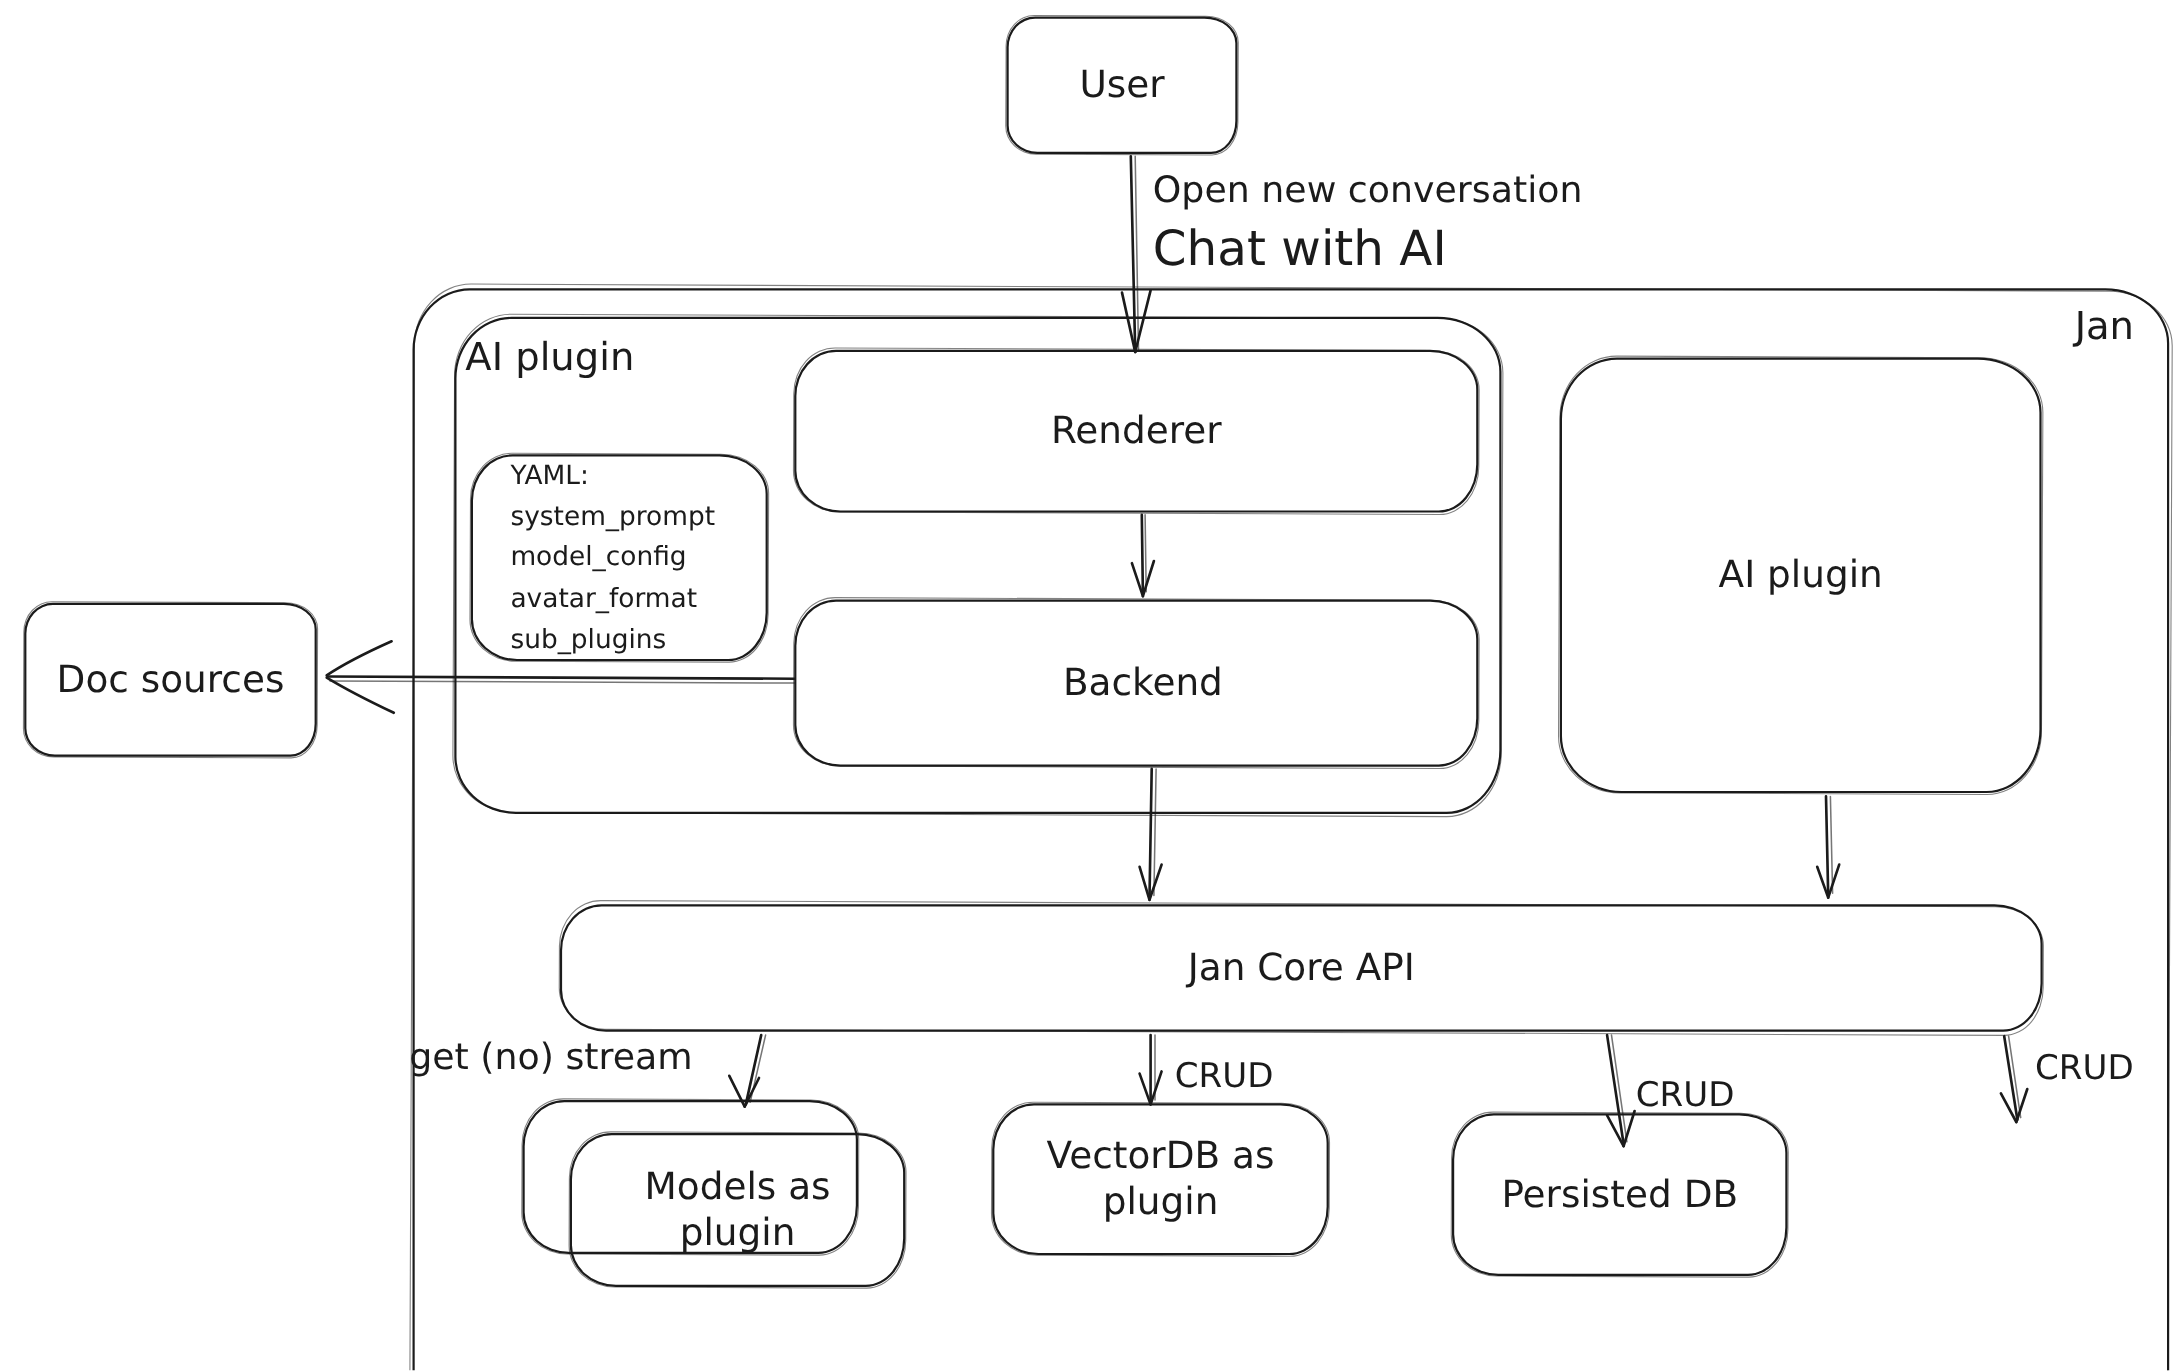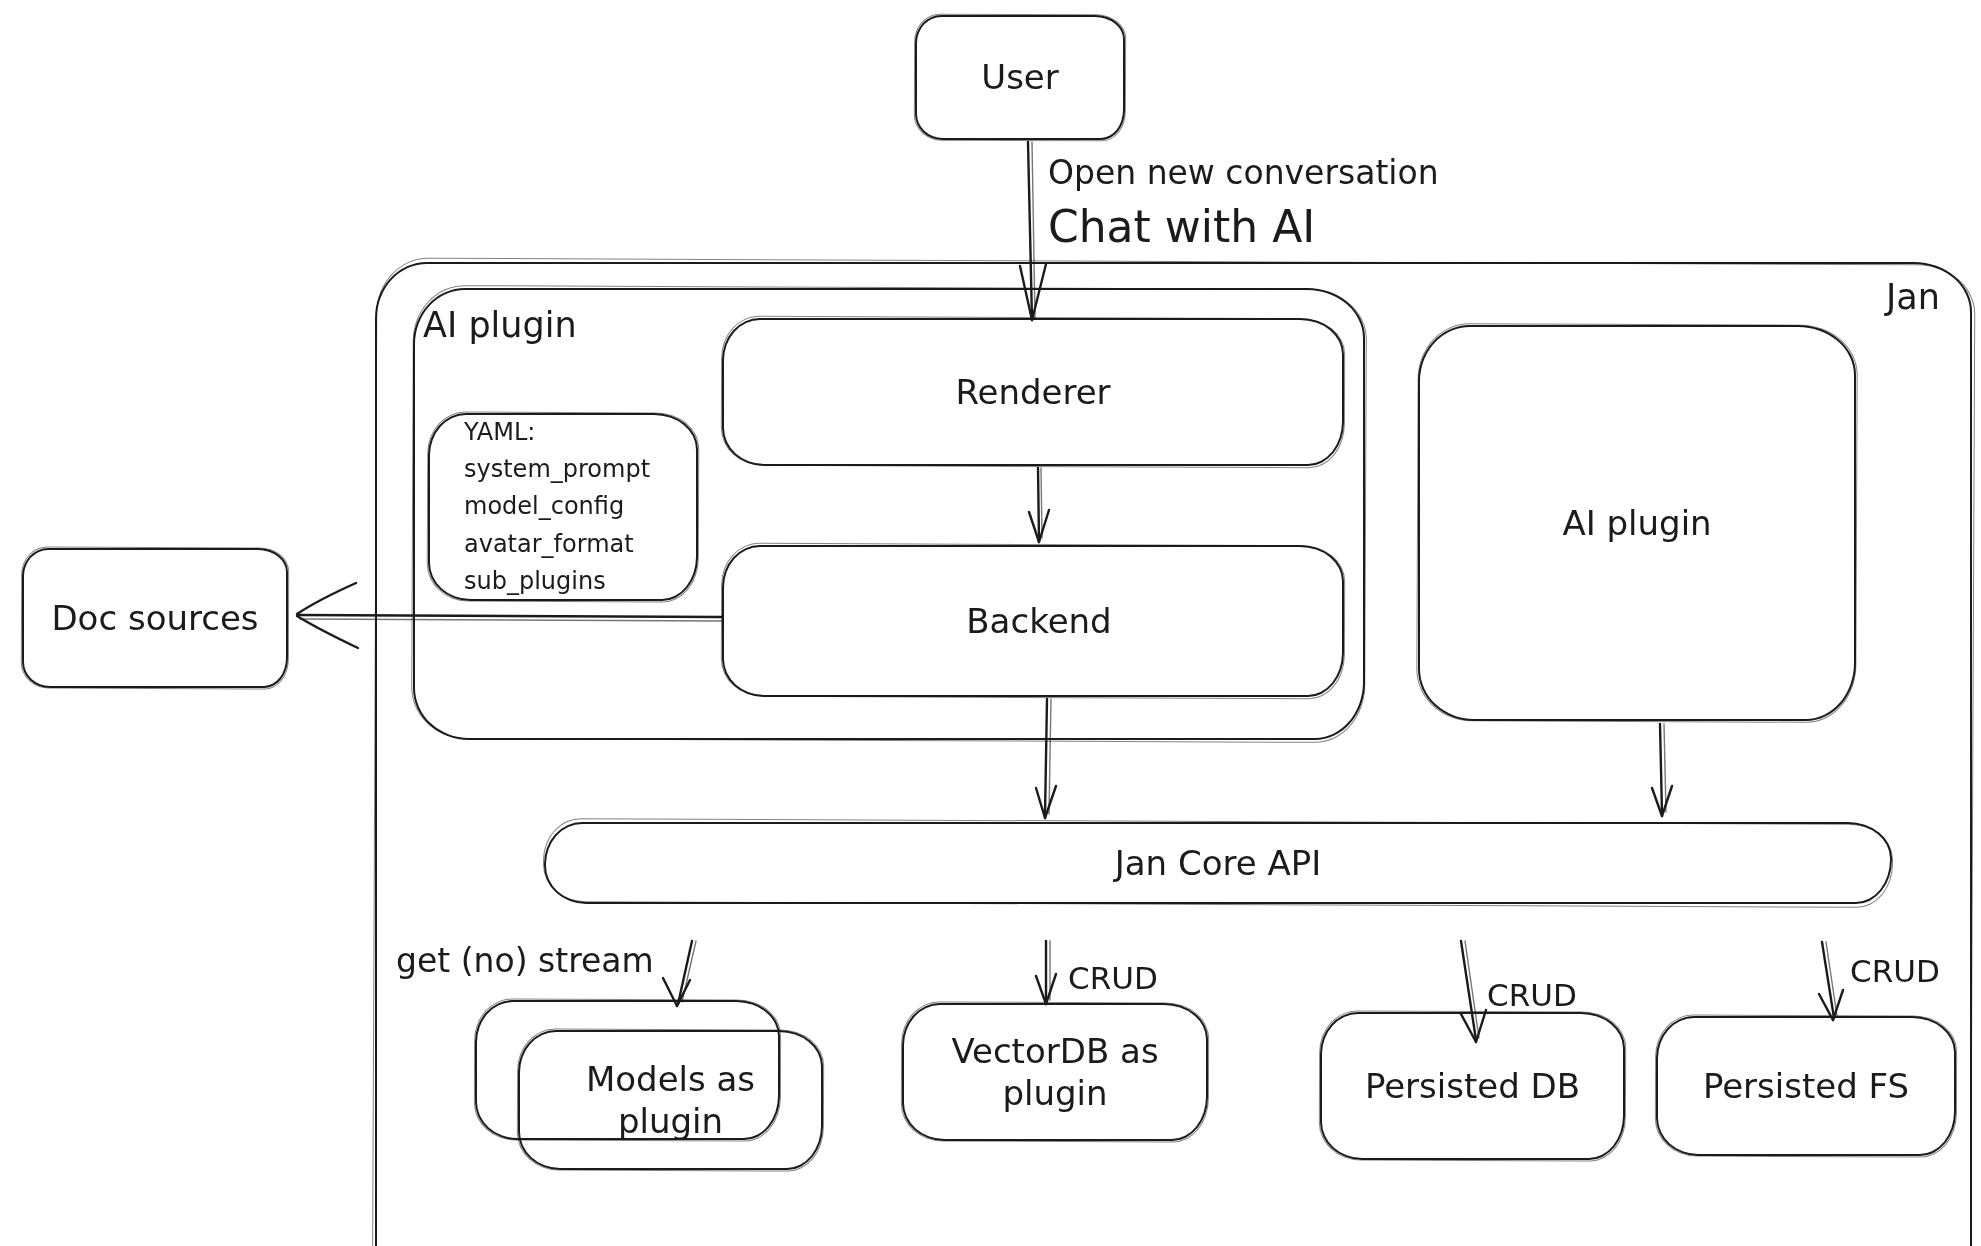--- a/index.html
+++ b/index.html
@@ -104,47 +104,44 @@
   </div>
 
   <div class="box r-lg" style="left:1418px;top:325px;width:438px;height:396px;">
     <span>AI plugin</span>
   </div>
 
   <div class="box r-sm" style="left:22px;top:548px;width:266px;height:140px;">
     <span>Doc sources</span>
   </div>
 
-  <div class="box r-md" style="left:544px;top:822px;width:1348px;height:82px;">
+  <div class="box r-md" style="left:509px;top:822px;width:1348px;height:116px;">
     <span>Jan Core API</span>
   </div>
 
   <div class="box r-md" style="left:475px;top:1000px;width:305px;height:140px;"></div>
   <div class="box r-md two-line" style="left:518px;top:1030px;width:305px;height:140px;background:transparent;">
     <span style="max-width:230px;">Models as plugin</span>
   </div>
 
   <div class="box r-md two-line" style="left:902px;top:1003px;width:306px;height:138px;">
     <span style="max-width:250px;">VectorDB as plugin</span>
   </div>
 
   <div class="box r-md" style="left:1320px;top:1012px;width:305px;height:148px;">
     <span>Persisted DB</span>
   </div>
 
-  <div class="box r-md" style="left:1656px;top:1016px;width:300px;height:140px;">
-    <span>Persisted FS</span>
-  </div>
 
   <div class="edge-label" style="left:1048px;top:150px;">
     <div style="font-size:33px;">Open new conversation</div>
     <div style="font-size:44px;">Chat with AI</div>
   </div>
 
-  <div class="edge-label" style="left:372px;top:938px;font-size:33px;margin-left:24px;">get (no) stream</div>
+  <div class="edge-label" style="left:372px;top:938px;font-size:33px;">get (no) stream</div>
 
   <div class="edge-label" style="left:1068px;top:957px;">CRUD</div>
 
   <div class="edge-label" style="left:1487px;top:974px;">CRUD</div>
 
   <div class="edge-label" style="left:1850px;top:950px;">CRUD</div>
 
   <svg id="edges" viewBox="0 0 1981 1246">
 
     <g>

